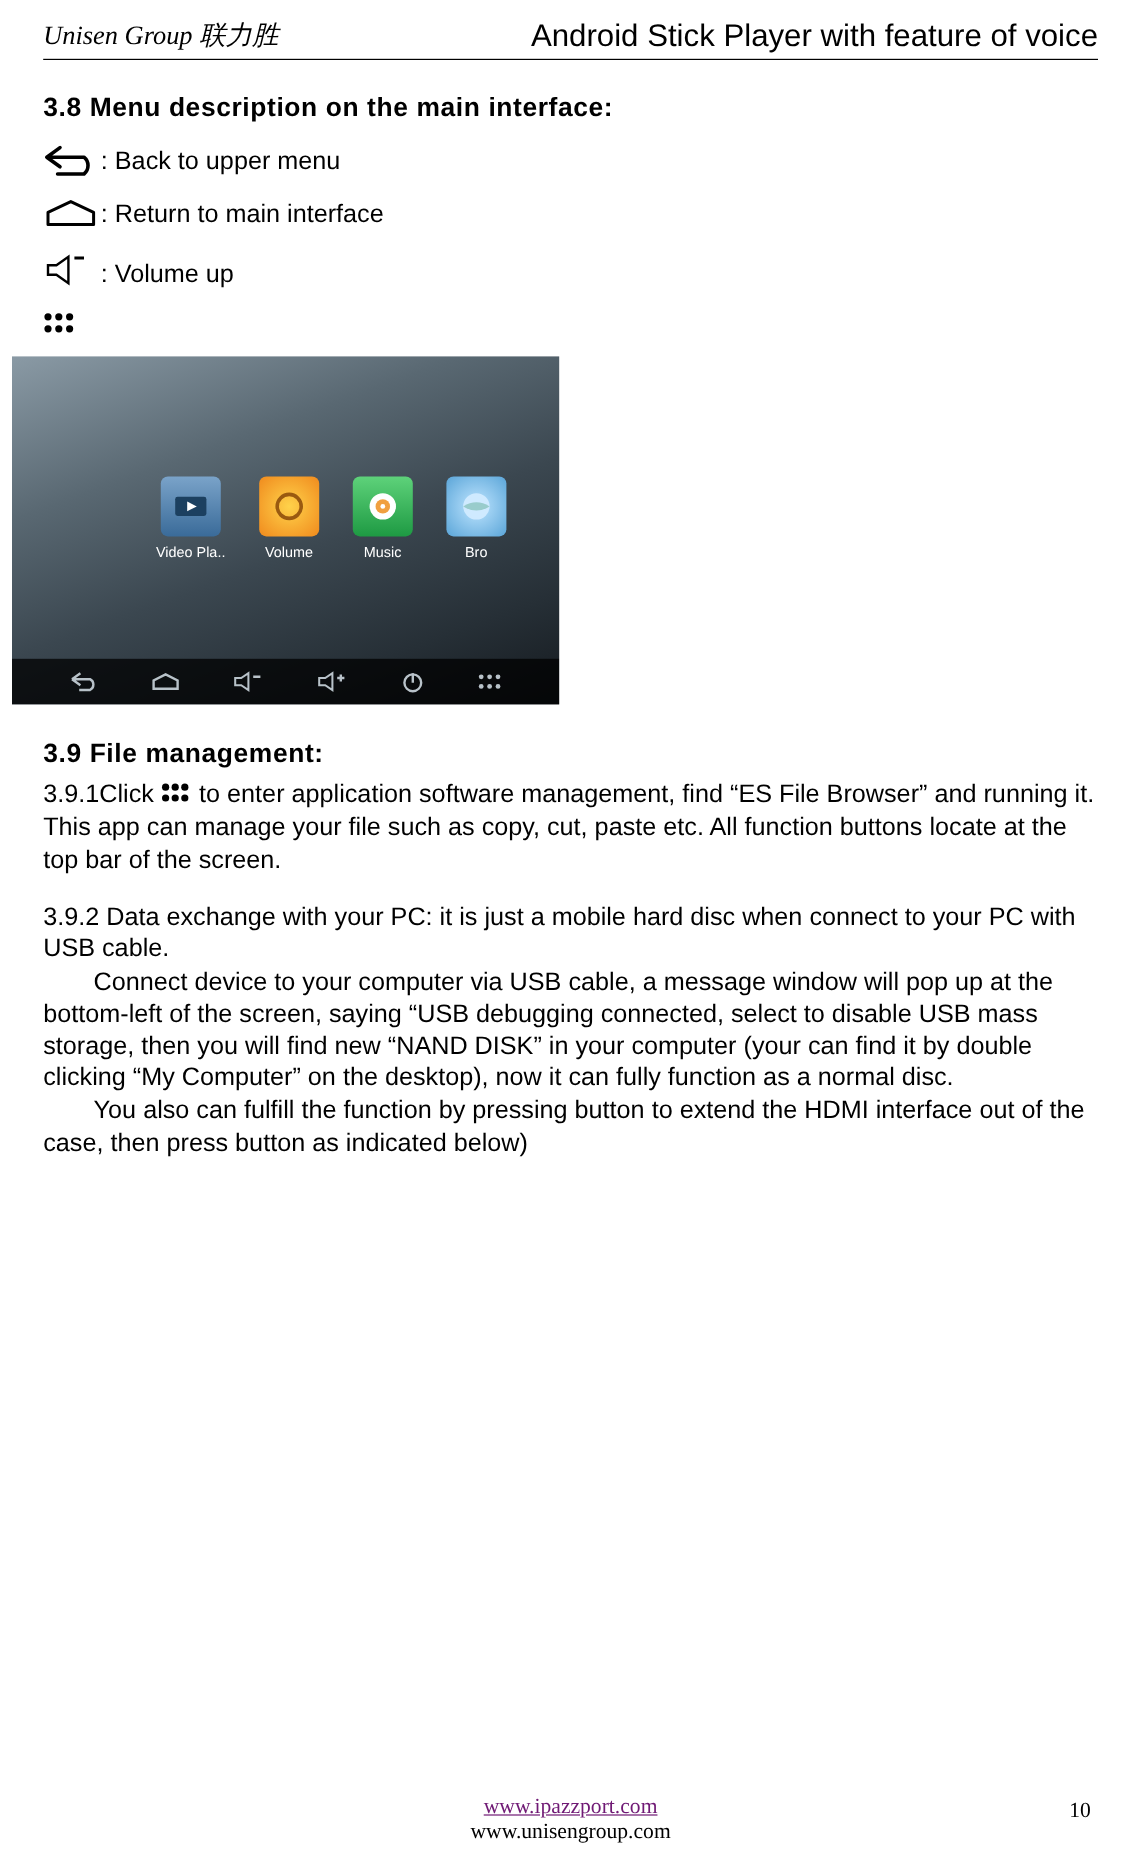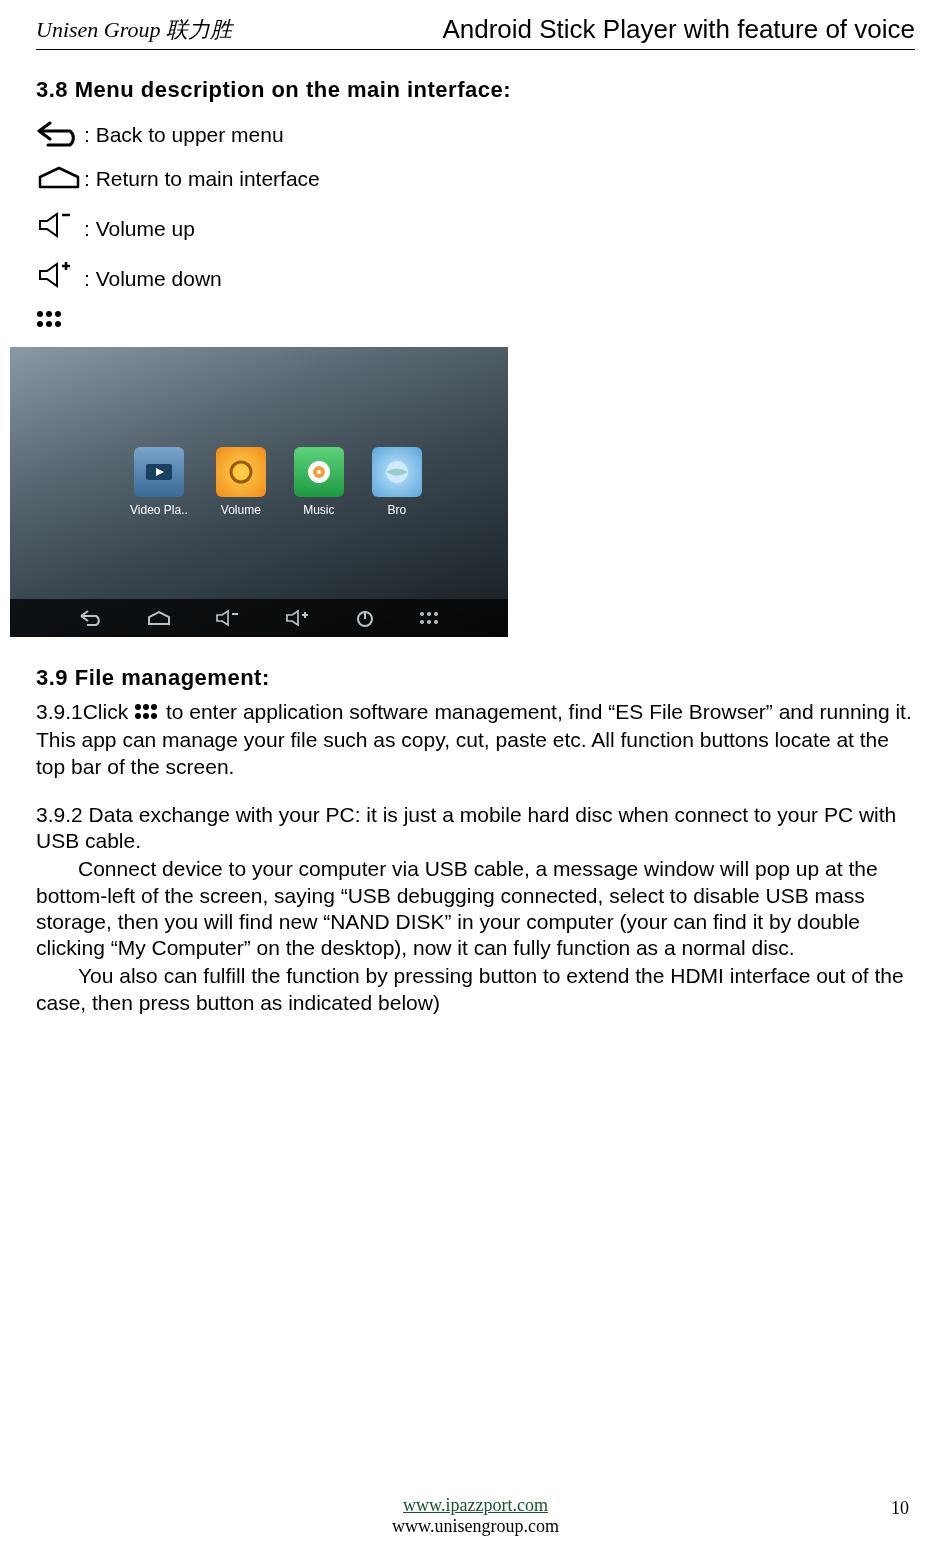--- a/index.html
+++ b/index.html
@@ -41,21 +41,21 @@
     font-size: 21px;
     margin-bottom: 18px;
   }
   .icon-box {
     width: 48px;
     display: inline-flex;
     justify-content: flex-start;
     align-items: center;
   }
   .screenshot {
-    width: 498px;
+    width: 456px;
     height: 290px;
     margin: 18px 0 10px -26px;
     position: relative;
     background: linear-gradient(160deg, #8a9aa5 0%, #596872 30%, #3b4750 55%, #262f36 80%, #151a1f 100%);
     overflow: hidden;
     text-align: right;
   }
   .ss-apps {
     position: absolute;
     top: 100px;
@@ -98,21 +98,21 @@
     display:flex;align-items:center;
   }
   .body-text {
     font-family: Arial, sans-serif;
     font-size: 21px;
     line-height: 1.25;
   }
   .body-text p { margin: 0 0 2px 0; }
   .indent { text-indent: 42px; }
   .red { color: #000000; }
-  .link { color: #14532d; text-decoration: underline; }
+  .link { color: #701a75; text-decoration: underline; }
   .footer {
     position: absolute;
     bottom: 20px;
     left: 0;
     width: 100%;
     text-align: center;
     font-family: "Times New Roman", serif;
     font-size: 18px;
   }
   .footer .pagenum {
@@ -165,29 +165,20 @@
   <div class="icon-line">
     <span class="icon-box">
       <svg width="40" height="32" viewBox="0 0 40 32">
           <path d="M4 12 H11 L21 5 V27 L11 20 H4 Z" stroke="#000" stroke-width="2" fill="none"></path>
           <path d="M26 6 H34" stroke="#000" stroke-width="2.5"></path>
         </svg>
     </span>
     <span>: Volume up</span>
   </div>
 
-  <div class="icon-line">
-    <span class="icon-box">
-      <svg width="40" height="32" viewBox="0 0 40 32">
-          <path d="M4 12 H11 L21 5 V27 L11 20 H4 Z" stroke="#000" stroke-width="2" fill="none"></path>
-          <path d="M26 7 H34 M30 3 V11" stroke="#000" stroke-width="2.5"></path>
-        </svg>
-    </span>
-    <span>: Volume down</span>
-  </div>
 
   <div class="icon-line" style="margin-bottom:6px;">
     <span class="icon-box" style="width:34px;">
       <svg width="28" height="20" viewBox="0 0 28 20">
         <circle cx="4" cy="5" r="3" fill="#000"></circle>
           <circle cx="13" cy="5" r="3" fill="#000"></circle>
           <circle cx="22" cy="5" r="3" fill="#000"></circle>
         <circle cx="4" cy="15" r="3" fill="#000"></circle>
           <circle cx="13" cy="15" r="3" fill="#000"></circle>
           <circle cx="22" cy="15" r="3" fill="#000"></circle>

